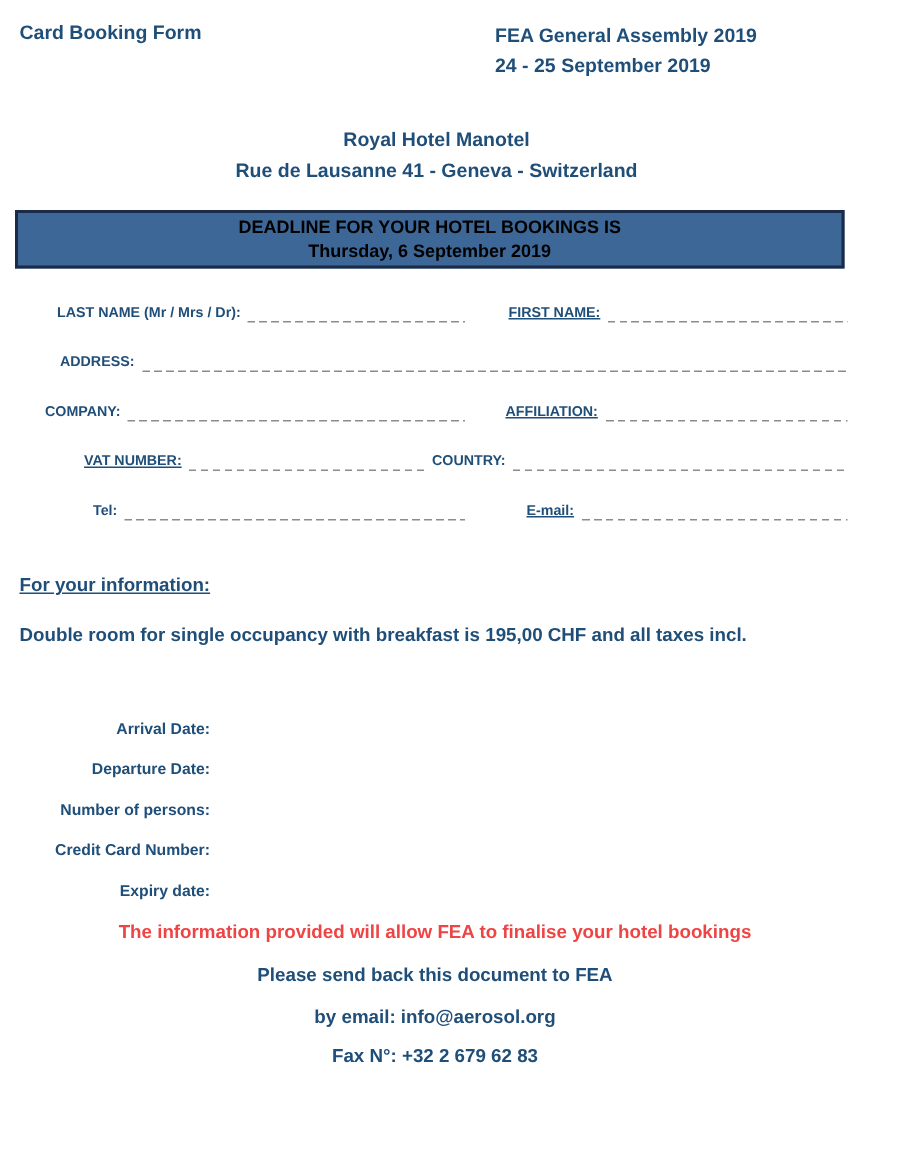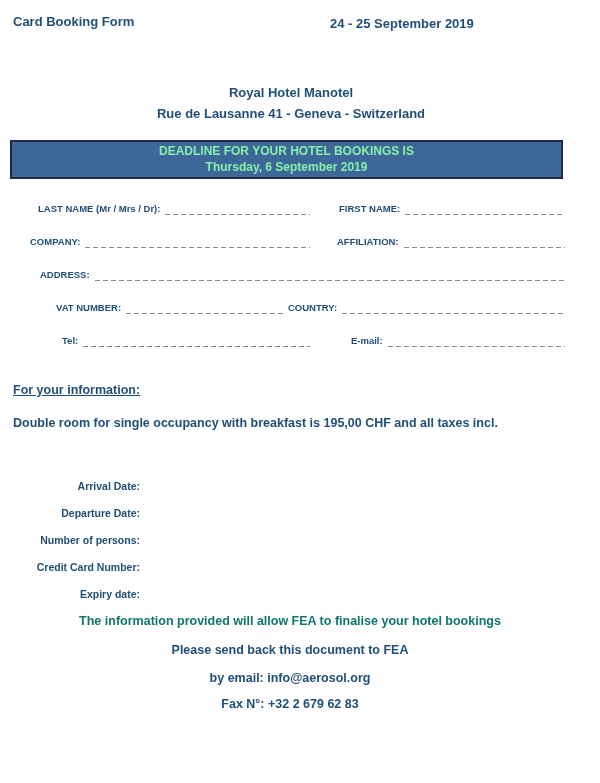--- a/index.html
+++ b/index.html
@@ -10,58 +10,59 @@
   }
   
   .header{display:flex;padding:14px 0 0 13px;height:44px;box-sizing:content-box;}
   .doc-title{font-size:13px;line-height:16px;}
   .event-block{margin-left:auto;width:270px;font-size:13px;line-height:20px;text-align:left;}
   
   .hotel{text-align:center;padding-right:18px;margin-top:24px;font-size:13px;line-height:21px;}
   
   .banner{
     margin:16px 0 0 10px;width:549px;
-    border:2px solid #1B2A47;background:#3D6797;color:#86efac;
+    border:2px solid #1B2A47;background:#3D6797;color:#000000;
     text-align:center;font-size:12px;line-height:16px;padding:1px 0 2px;
   }
   
   .form-section{margin:20px 35px 0 28px;}
   .frow{display:flex;margin-bottom:17px;height:16px;}
   .fgroup{display:flex;align-items:flex-end;flex:0 0 282px;}
-  .fgroup.right{flex:1;margin-left:25px;}
+  .fgroup.right{flex:1;margin-left:25px;text-decoration:underline;}
   .frow.full .fgroup{flex:1;}
   .flabel{font-size:9.5px;white-space:nowrap;padding-right:5px;line-height:12px;}
   .fline{
     flex:1;height:13px;min-width:20px;
     background:repeating-linear-gradient(90deg,#8C8C8C 0 5px,transparent 5px 8px) left bottom / 100% 1px no-repeat;
   }
   .ind-2{margin-left:2px}.ind-3{margin-left:3px}.ind-4{margin-left:4px}
   .ind-5{margin-left:5px}.ind-10{margin-left:10px}.ind-12{margin-left:12px}
   .ind-16{margin-left:16px}.ind-34{margin-left:34px}
   
   .info-heading{margin:36px 0 0 13px;font-size:12.5px;text-decoration:underline;}
   .rate-note{margin:19px 0 0 13px;font-size:12.5px;}
   
   .booking{margin-top:36px;}
   .brow{display:flex;height:27px;align-items:flex-end;}
   .blabel{width:140px;text-align:right;font-size:10.5px;line-height:14px;}
   .bvalue{flex:1;margin-left:10px;height:14px;}
   
   .footer{text-align:center;padding-right:20px;font-size:12.5px;line-height:16px;}
-  .notice{color:#0f766e;margin-top:12px;}
+  .notice{color:#ef4444;margin-top:12px;}
   .send-back{margin-top:13px;}
   .email-line{margin-top:12px;}
   .fax-line{margin-top:10px;}
 </style>
 </head>
 <body>
 
 <div class="header">
   <div class="doc-title">Card Booking Form</div>
   <div class="event-block">
+    <div>FEA General Assembly 2019</div>
     <div>24 - 25 September 2019</div>
   </div>
 </div>
 
 <div class="hotel">
   <div>Royal Hotel Manotel</div>
   <div>Rue de Lausanne 41 - Geneva - Switzerland</div>
 </div>
 
 <div class="banner">
@@ -75,34 +76,34 @@
     <div class="fgroup">
       <span class="flabel ind-10">LAST NAME (Mr / Mrs / Dr):</span>
       <div class="fline"></div>
     </div>
     <div class="fgroup right">
       <span class="flabel ind-4">FIRST NAME:</span>
       <div class="fline"></div>
     </div>
   </div>
 
+  <div class="frow full">
+    <div class="fgroup">
+      <span class="flabel ind-12">ADDRESS:</span>
+      <div class="fline"></div>
+    </div>
+  </div>
+
   <div class="frow">
     <div class="fgroup">
       <span class="flabel ind-2">COMPANY:</span>
       <div class="fline"></div>
     </div>
     <div class="fgroup right">
       <span class="flabel ind-2">AFFILIATION:</span>
-      <div class="fline"></div>
-    </div>
-  </div>
-
-  <div class="frow full">
-    <div class="fgroup">
-      <span class="flabel ind-12">ADDRESS:</span>
       <div class="fline"></div>
     </div>
   </div>
 
   <div class="frow">
     <div class="fgroup right">
       <span class="flabel ind-3">VAT NUMBER:</span>
       <div class="fline"></div>
     </div>
     <div class="fgroup">

